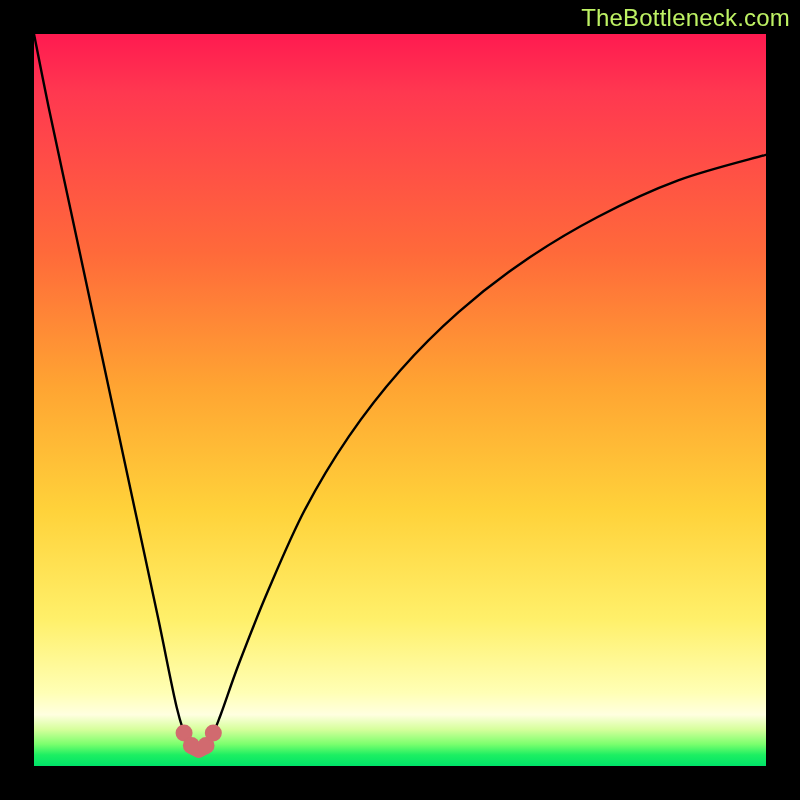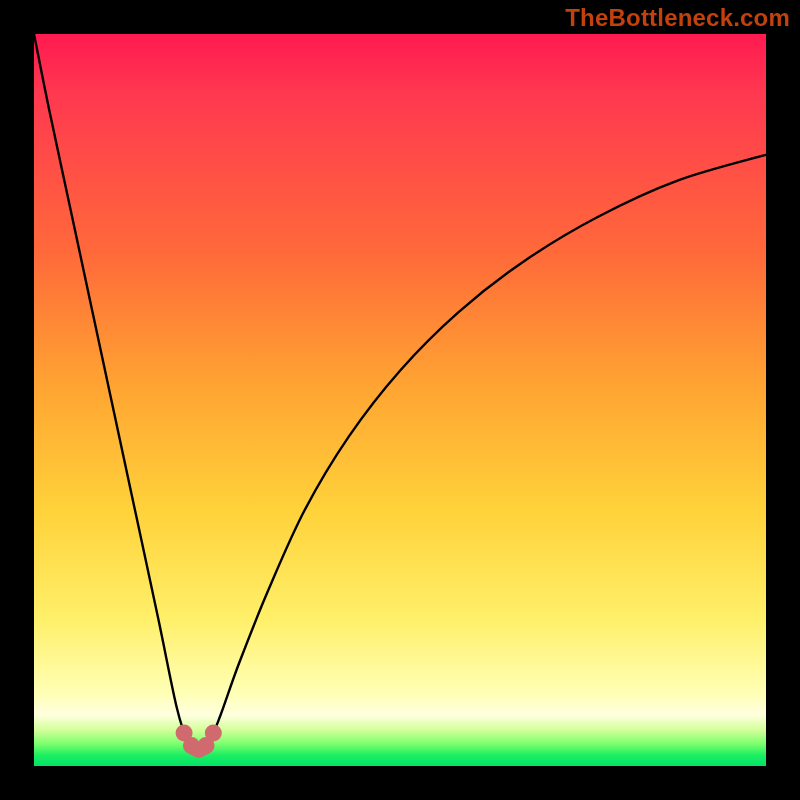--- a/index.html
+++ b/index.html
@@ -49,23 +49,23 @@
       );
   }
   .curve, .marks {
     position: absolute;
     inset: 0;
   }
   .watermark {
     position: absolute;
     top: 4px;
     right: 10px;
-    color: #c2410c;
+    color: #bef264;
     font-size: 24px;
-    font-weight: 700;
+    font-weight: 400;
     letter-spacing: 0.2px;
     user-select: none;
   }
 </style>
 </head>
 <body>
 
 <div class="frame">
 
   <div class="watermark">TheBottleneck.com</div>

